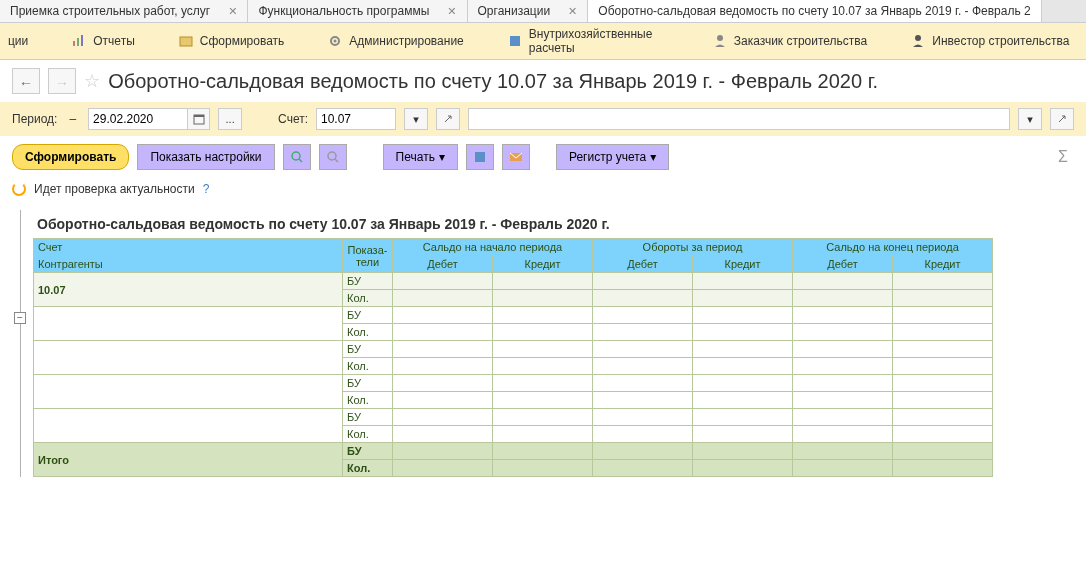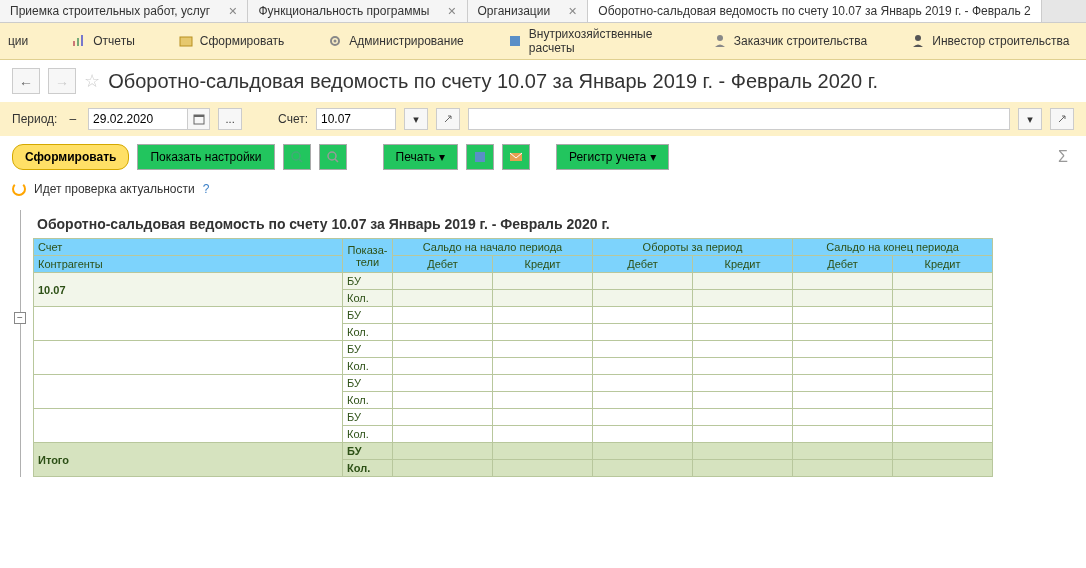--- a/index.html
+++ b/index.html
@@ -116,21 +116,21 @@
 .action-bar {
   display: flex;
   align-items: center;
   padding: 8px 12px;
   gap: 8px;
 }
 .btn {
   height: 26px;
   padding: 0 12px;
   border: 1px solid #aaa;
-  background: #22c55e;
+  background: #c4b5fd;
   cursor: pointer;
   font-size: 12px;
   display: flex;
   align-items: center;
   gap: 4px;
 }
 .btn.primary {
   background: #ffe066;
   border-color: #d4a800;
   font-weight: bold;

